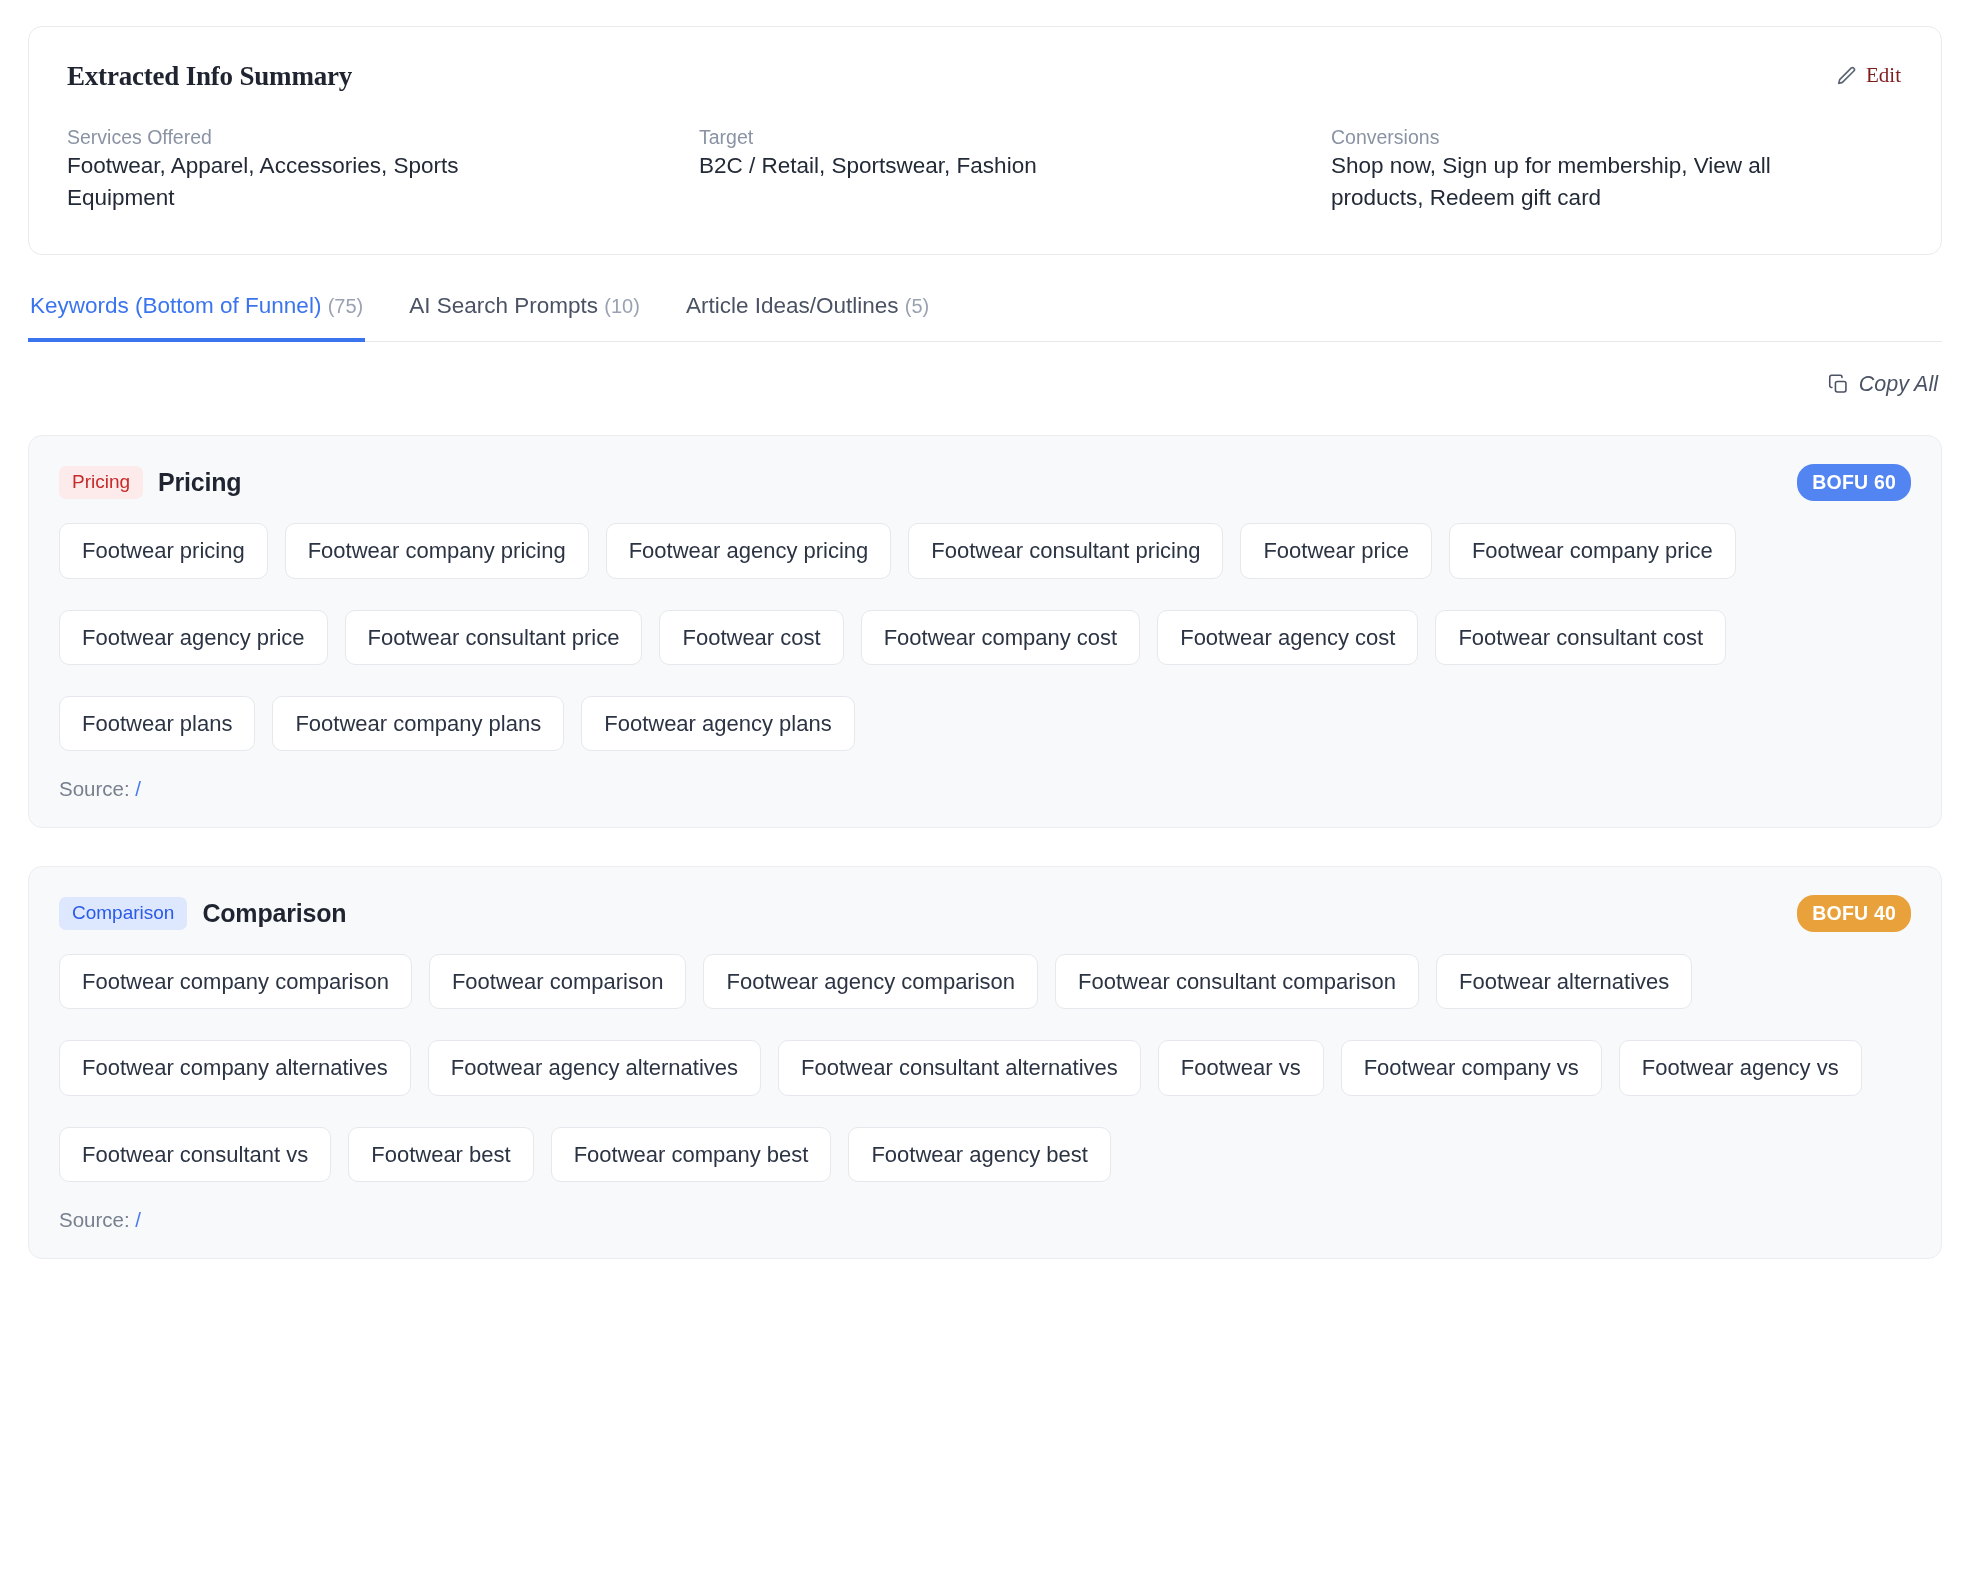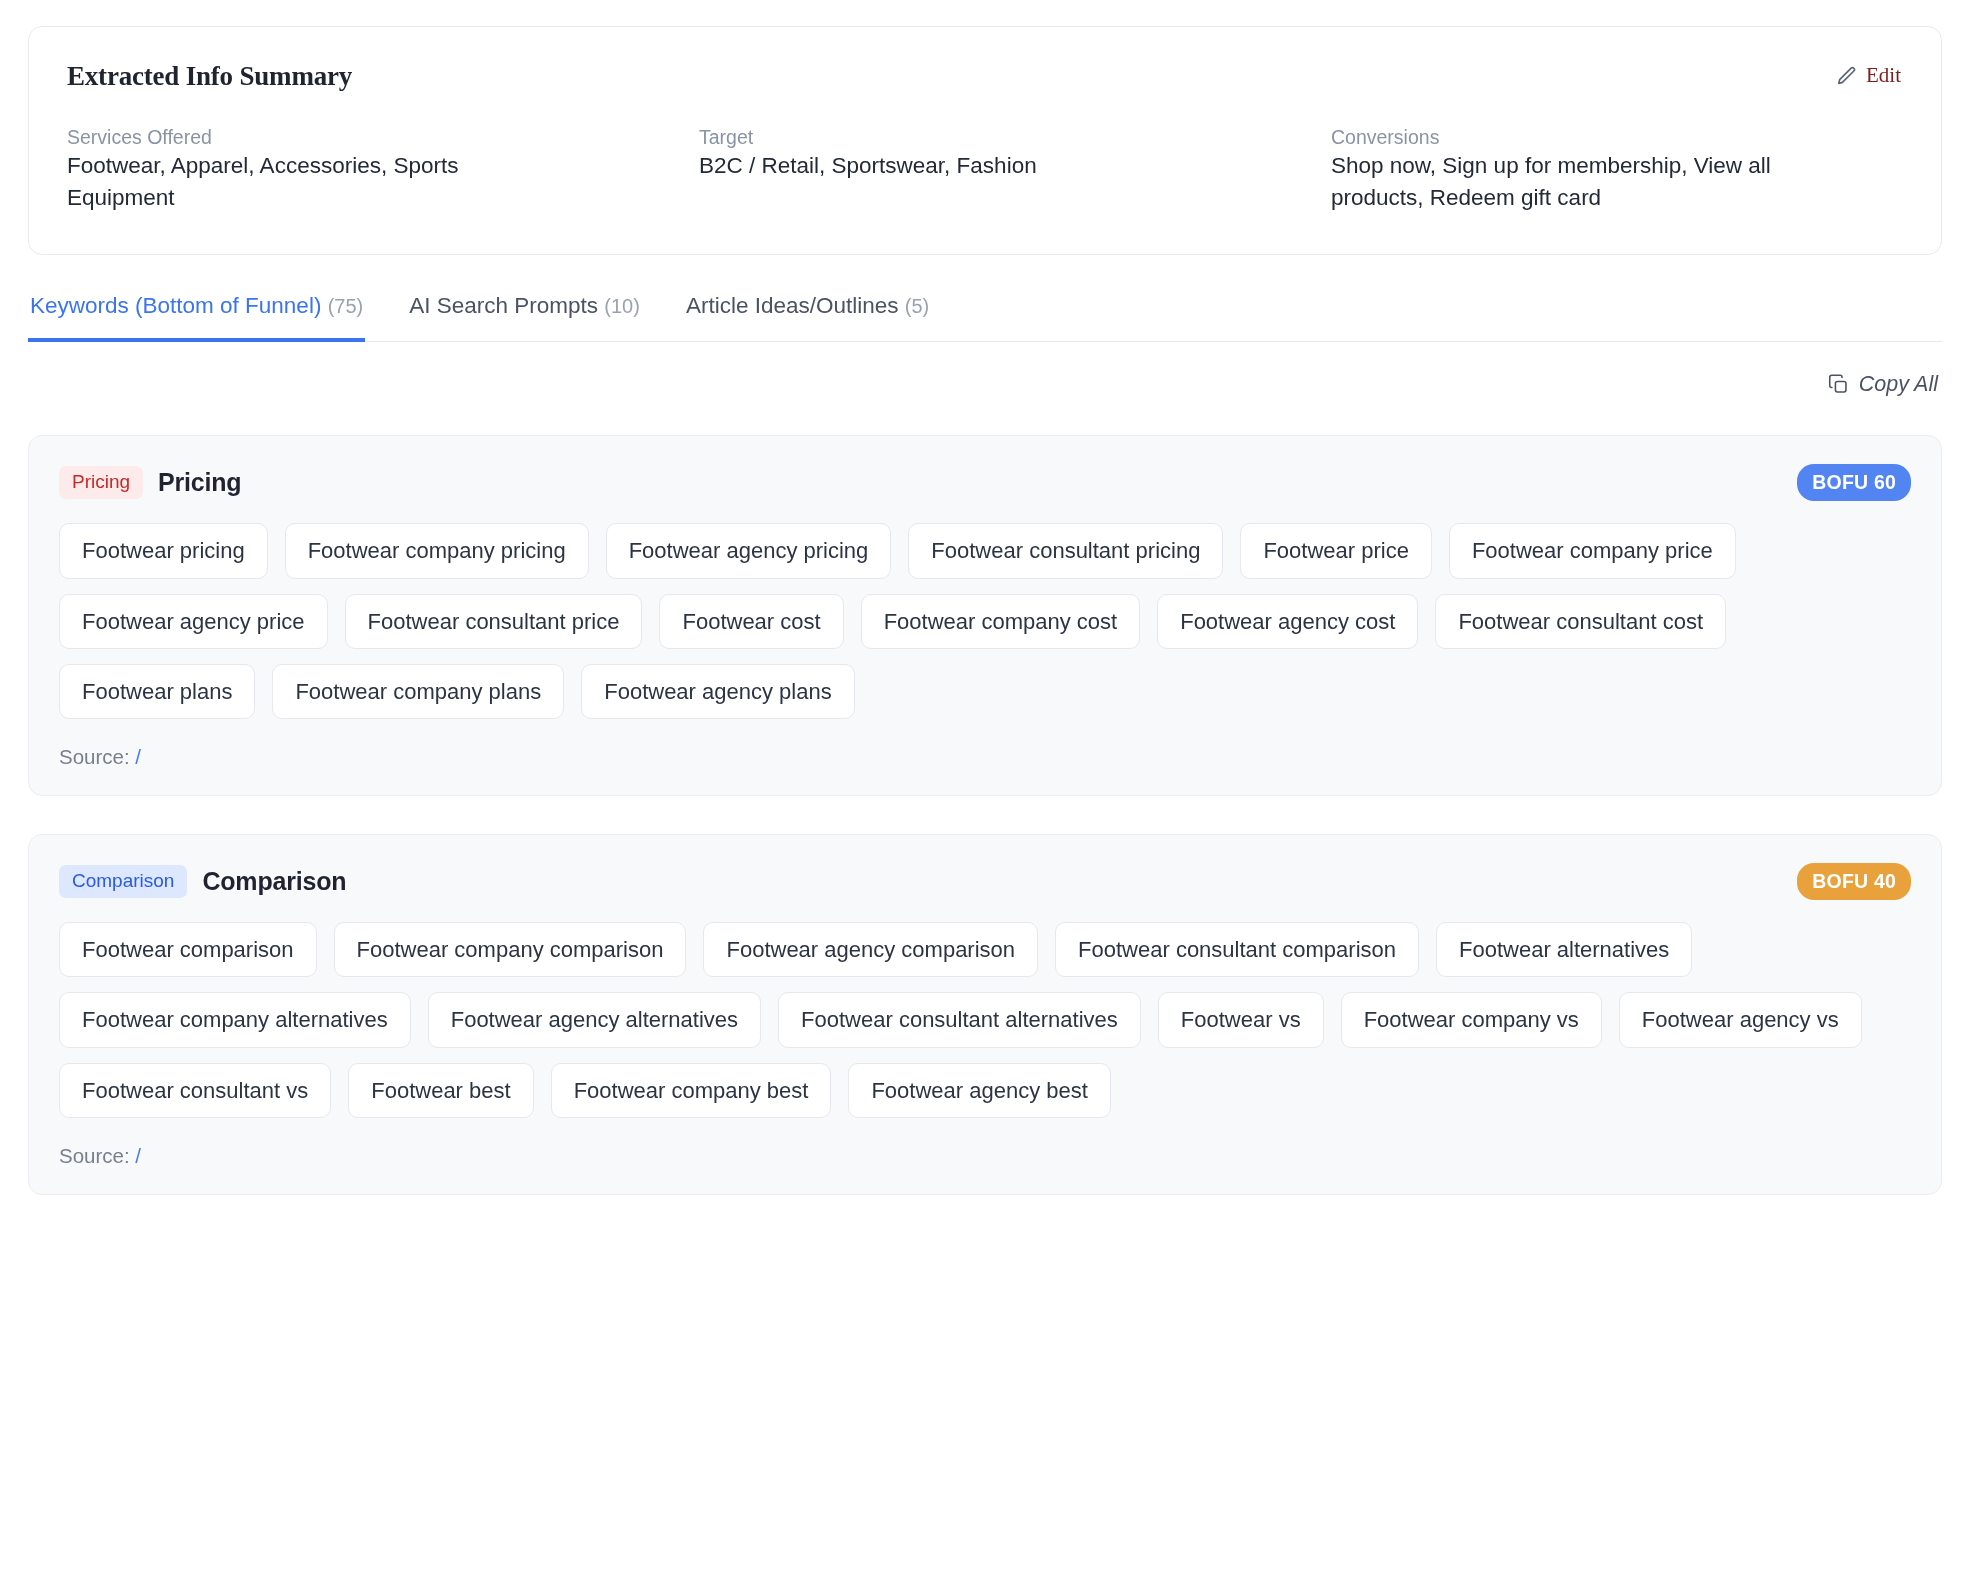--- a/index.html
+++ b/index.html
@@ -174,21 +174,21 @@
     border-radius: 17px;
     letter-spacing: 0.2px;
     white-space: nowrap;
   }
   .score-badge.blue { background: #5285f2; }
   .score-badge.orange { background: #e9a13b; }
 
   .chips {
     display: flex;
     flex-wrap: wrap;
-    gap: 15px 17px;
+    gap: 31px 17px;
   }
 
   .chip {
     background: #ffffff;
     border: 1px solid #e6e8ed;
     border-radius: 10px;
     padding: 14px 22px;
     font-size: 22px;
     color: #2c3444;
     line-height: 1.15;
@@ -305,22 +305,22 @@
   <section class="group-card">
     <div class="group-head">
       <div class="group-head-left">
         <span class="cat-pill comparison">Comparison</span>
         <span class="group-title">Comparison</span>
       </div>
       <span class="score-badge orange">BOFU 40</span>
     </div>
 
     <div class="chips">
+      <button class="chip">Footwear company comparison</button>
       <button class="chip">Footwear comparison</button>
-      <button class="chip">Footwear company comparison</button>
       <button class="chip">Footwear agency comparison</button>
       <button class="chip">Footwear consultant comparison</button>
       <button class="chip">Footwear alternatives</button>
       <button class="chip">Footwear company alternatives</button>
       <button class="chip">Footwear agency alternatives</button>
       <button class="chip">Footwear consultant alternatives</button>
       <button class="chip">Footwear vs</button>
       <button class="chip">Footwear company vs</button>
       <button class="chip">Footwear agency vs</button>
       <button class="chip">Footwear consultant vs</button>

